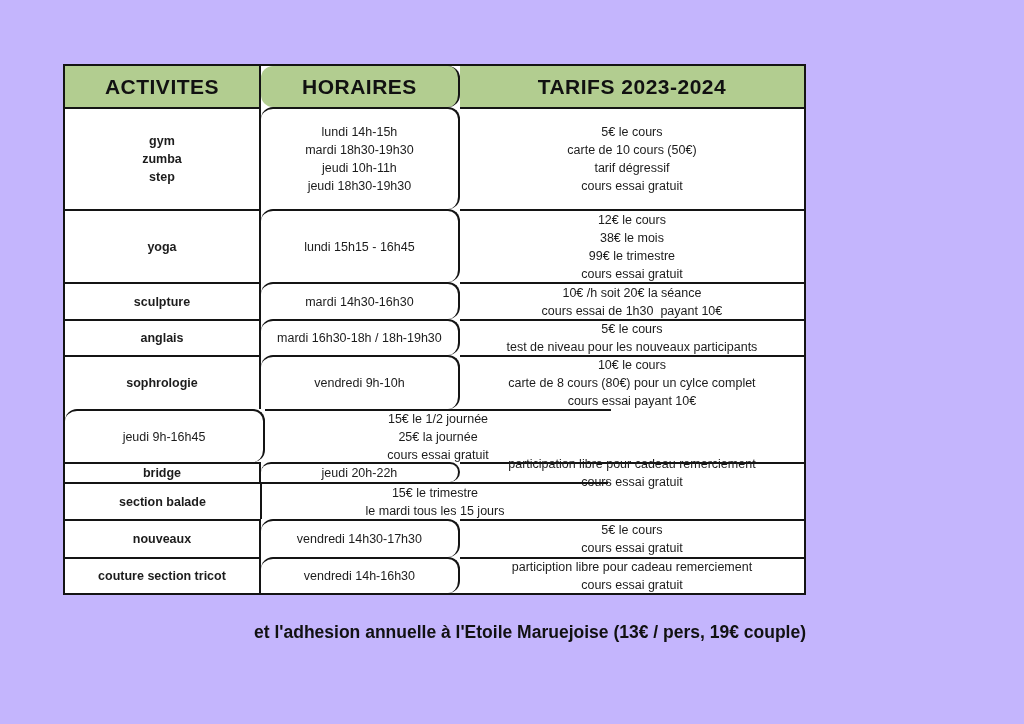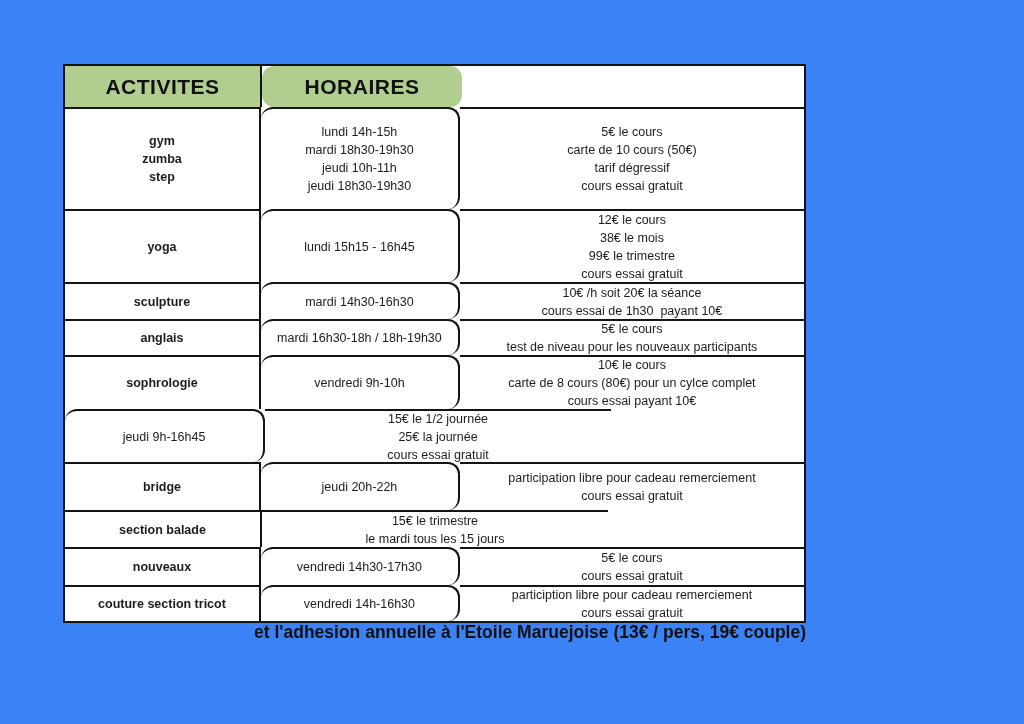--- a/index.html
+++ b/index.html
@@ -3,21 +3,21 @@
 <meta charset="utf-8">
 <style>
   * { margin: 0; padding: 0; box-sizing: border-box; }
   html, body {
     width: 1024px; height: 724px;
     background: #ffffff;
     font-family: "Liberation Sans", sans-serif;
     color: #1c1c1c;
     overflow: hidden;
   }
-  .page { position: relative; width: 1024px; height: 724px; background: #3b82f6; }
+  .page { position: relative; width: 1024px; height: 724px; background: #c4b5fd; }
 
   .schedule-table {
     position: absolute;
     left: 63px; top: 64px;
     width: 743px;
     border: 2px solid #141414;
     background: #fff;
   }
   .row { display: flex; width: 100%; }
   .row:not(:first-child) .cell { border-top: 2px solid #141414; }
@@ -57,20 +57,21 @@
 </head>
 <body>
 
 <div class="page">
 
   <div class="schedule-table">
 
     <div class="row header-row">
       <div class="cell col-act">ACTIVITES</div>
       <div class="cell col-hor">HORAIRES</div>
+      <div class="cell col-tar">TARIFS 2023-2024</div>
     </div>
 
     <div class="row" style="height:102px">
       <div class="cell col-act">gym
 zumba
 step</div>
       <div class="cell col-hor">lundi 14h-15h
 mardi 18h30-19h30
 jeudi 10h-11h
 jeudi 18h30-19h30</div>
@@ -111,21 +112,21 @@
 cours essai payant 10€</div>
     </div>
 
     <div class="row" style="height:53px">
       <div class="cell col-hor">jeudi 9h-16h45</div>
       <div class="cell col-tar">15€ le 1/2 journée
 25€ la journée
 cours essai gratuit</div>
     </div>
 
-    <div class="row" style="height:48px">
+    <div class="row" style="height:20px">
       <div class="cell col-act">bridge</div>
       <div class="cell col-hor">jeudi 20h-22h</div>
       <div class="cell col-tar">participation libre pour cadeau remerciement
 cours essai gratuit</div>
     </div>
 
     <div class="row" style="height:37px">
       <div class="cell col-act">section balade</div>
       <div class="cell col-tar">15€ le trimestre
 le mardi tous les 15 jours</div>

